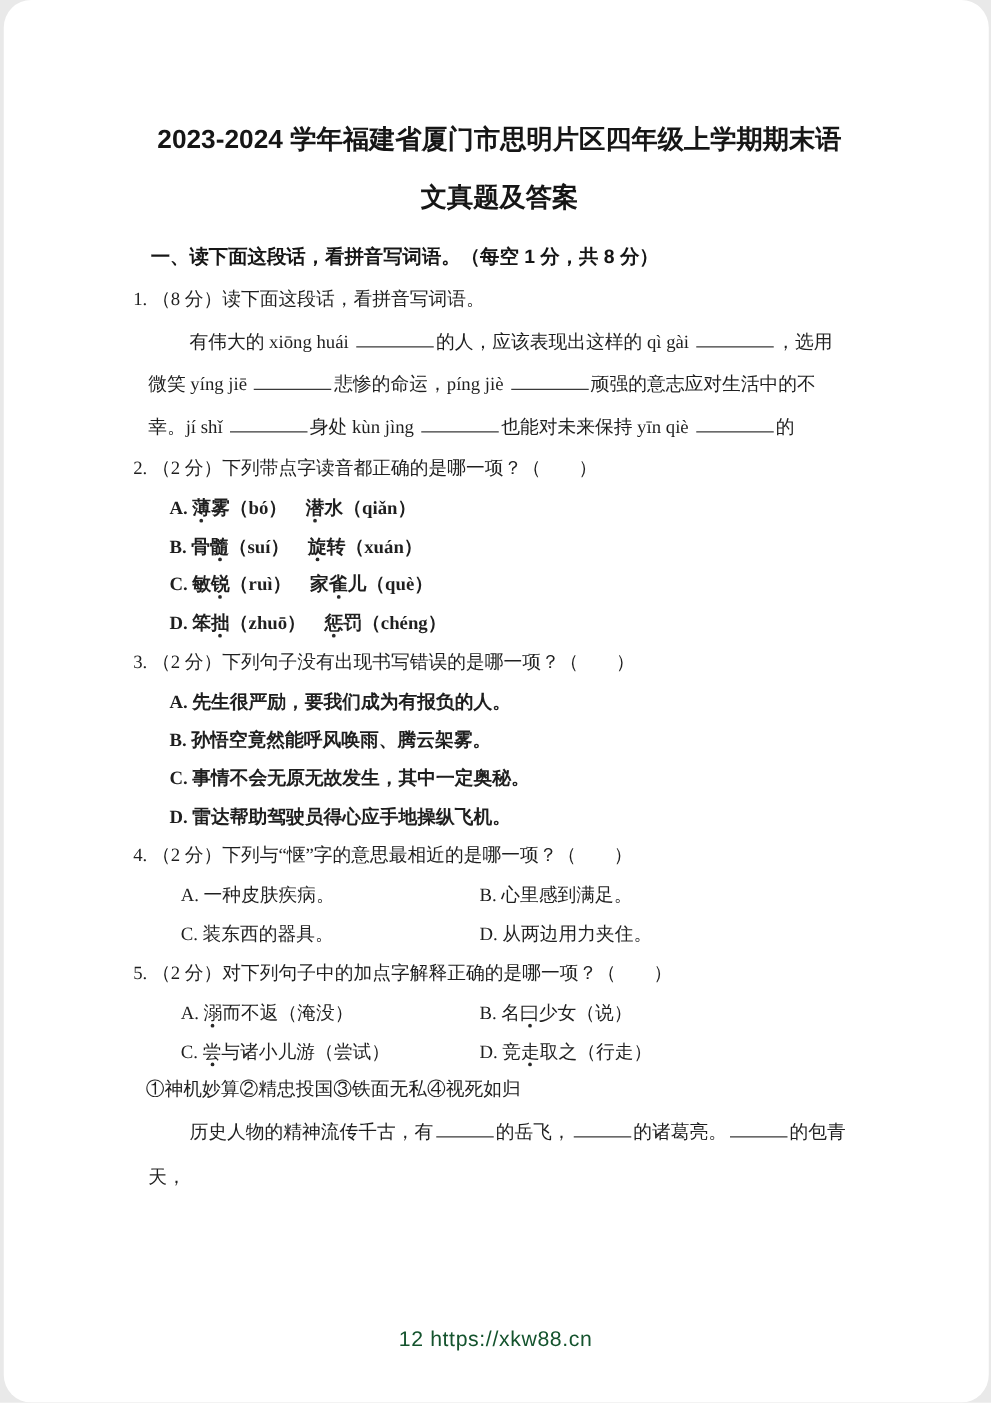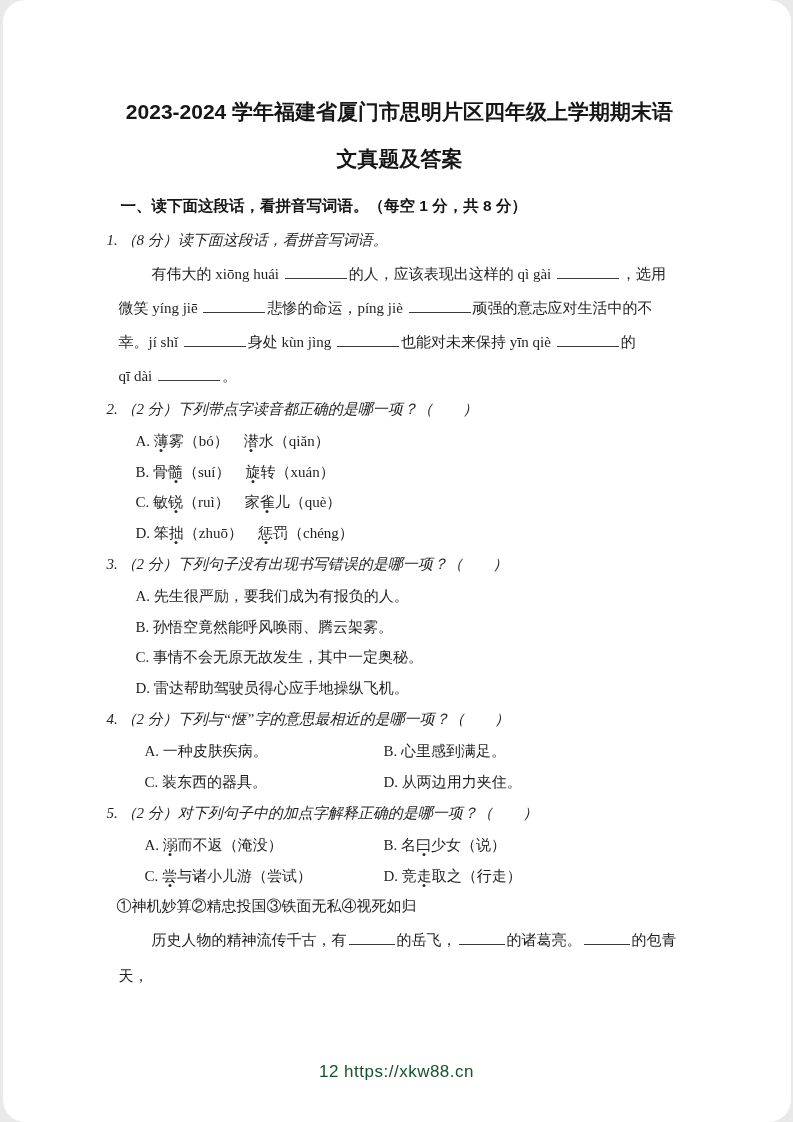--- a/index.html
+++ b/index.html
@@ -17,26 +17,26 @@
   .title{
     font-size:21px;font-weight:700;text-align:center;
     line-height:47px;margin:0 0 8px 0;color:#161616;
     font-family:"Liberation Sans","DejaVu Sans",sans-serif;
   }
   .sec-heading{
     font-size:15.5px;font-weight:700;color:#161616;
     margin:4px 0 2px 14px;line-height:32px;
     font-family:"Liberation Sans","DejaVu Sans",sans-serif;
   }
-  .stem{font-size:15px;line-height:33px;font-style:italic;}
+  .stem{font-size:15px;line-height:33px;}
   .passage{margin-left:12px;}
   .pline{font-size:15px;line-height:34px;}
   .pline.first{text-indent:2.2em;}
   .pline.hang{text-indent:0;}
-  .opt{font-size:15px;line-height:30.5px;margin-left:29px;}
+  .opt{font-size:15px;line-height:30.5px;margin-left:29px;font-weight:bold;}
   .opt-row{display:flex;font-size:15px;line-height:30.5px;margin-left:29px;}
   .opt-row .col-left{width:239px;flex:0 0 239px;margin-left:9px;}
   .opt-row .col-right{flex:1;}
   .words-line{font-size:15px;line-height:31px;margin-left:10px;}
   .sentence{font-size:15px;line-height:36px;margin-left:12px;text-indent:2.2em;}
   .blank{
     display:inline-block;height:14px;margin:0 2px;
     border-bottom:1px solid #3a3a3a;vertical-align:baseline;
   }
   .dotted{position:relative;}
@@ -62,21 +62,20 @@
       <div>文真题及答案</div>
     </div>
 
     <div class="sec-heading">一、读下面这段话，看拼音写词语。（每空 1 分，共 8 分）</div>
 
     <div class="stem">1. （8 分）读下面这段话，看拼音写词语。</div>
     <div class="passage">
       <div class="pline first"><span>有伟大的 xiōng huái </span><span class="blank" style="width: 62px;"></span><span>的人，应该表现出这样的 qì gài </span><span class="blank" style="width: 62px;"></span><span>，选用</span></div>
       <div class="pline hang"><span>微笑 yíng jiē </span><span class="blank" style="width: 62px;"></span><span>悲惨的命运，píng jiè </span><span class="blank" style="width: 62px;"></span><span>顽强的意志应对生活中的不</span></div>
       <div class="pline hang"><span>幸。jí shǐ </span><span class="blank" style="width: 62px;"></span><span>身处 kùn jìng </span><span class="blank" style="width: 62px;"></span><span>也能对未来保持 yīn qiè </span><span class="blank" style="width: 62px;"></span><span>的</span></div>
-      <div class="pline hang"><span>qī dài </span><span class="blank" style="width: 62px;"></span><span>。</span></div>
     </div>
 
 
     <div class="stem">2. （2 分）下列带点字读音都正确的是哪一项？（　　）</div>
     <div class="opt"><span>A. </span><span class="dotted">薄</span><span>雾（bó）　</span><span class="dotted">潜</span><span>水（qiǎn）</span></div>
     <div class="opt"><span>B. 骨</span><span class="dotted">髓</span><span>（suí）　</span><span class="dotted">旋</span><span>转（xuán）</span></div>
     <div class="opt"><span>C. 敏</span><span class="dotted">锐</span><span>（ruì）　家</span><span class="dotted">雀</span><span>儿（què）</span></div>
     <div class="opt"><span>D. 笨</span><span class="dotted">拙</span><span>（zhuō）　</span><span class="dotted">惩</span><span>罚（chéng）</span></div>
 
     <div class="stem">3. （2 分）下列句子没有出现书写错误的是哪一项？（　　）</div>

